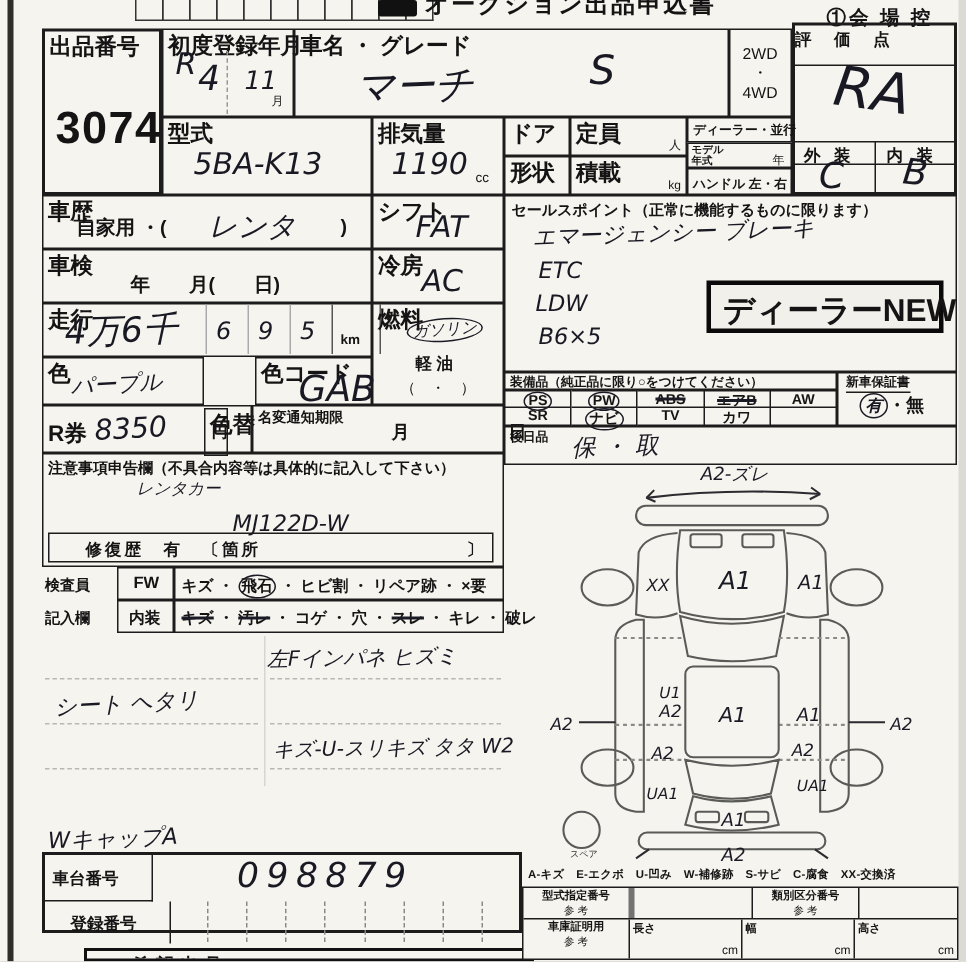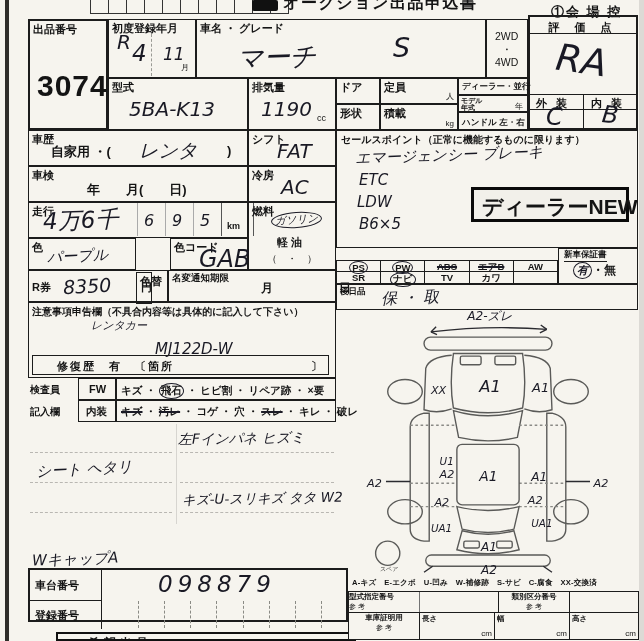--- a/index.html
+++ b/index.html
@@ -1,21 +1,21 @@
 <!DOCTYPE html>
 <html><head>
 <meta charset="utf-8">
 <style>
   html,body{margin:0;padding:0;background:#cfcdc9;}
   .page{position:relative;width:644px;height:641px;background:#f6f4ee;overflow:hidden;
         font-family:"Liberation Sans",sans-serif;color:#141414;}
   .c{position:absolute;box-sizing:border-box;border:1.5px solid #1c1c1c;}
   .thick{border-width:2.5px;}
   .nb{border:none;}
-  .lb{position:absolute;top:1px;left:3px;font-size:11px;font-weight:700;white-space:nowrap;letter-spacing:0;}
+  .lb{position:absolute;top:1px;left:3px;font-size:15px;font-weight:700;white-space:nowrap;letter-spacing:0;}
   .abs{position:absolute;box-sizing:border-box;}
   .hd{font-family:"DejaVu Sans",sans-serif;font-style:italic;color:#191924;white-space:nowrap;}
   .pr{white-space:nowrap;}
   .circ{border:1.7px solid #1b1b26;border-radius:50%;padding:0 3px;display:inline-block;}
   .strike{text-decoration:line-through;text-decoration-thickness:2px;text-decoration-color:#1b1b26;}
   .cellhead{font-size:8.5px;font-weight:700;}
   .svghand{font-family:"DejaVu Sans",sans-serif;font-style:italic;fill:#1b1b26;}
   .dots{border-top:1.4px dashed #b9b7b2;position:absolute;}
 </style>
 </head>
@@ -67,21 +67,21 @@
 
   <div class="c" style="left:486px;top:19px;width:42px;height:59px;">
     <div class="abs pr" style="left:8px;top:10px;font-size:10.5px;line-height:13px;text-align:center;">
       <span>2WD</span><br>
       <span>・</span><br>
       <span>4WD</span>
     </div>
   </div>
 
   <div class="c thick" style="left:528px;top:15px;width:110px;height:115px;">
-    <div class="abs" style="left:0;top:0;width:100%;height:17px;border-bottom:1.5px solid #1c1c1c;text-align:center;">
+    <div class="abs" style="left:0;top:0;width:100%;height:27px;border-bottom:1.5px solid #1c1c1c;">
       <span style="font-size:11px;font-weight:700;letter-spacing:6px;">評 価 点</span>
     </div>
     <span class="abs hd" style="left:26px;top:22px;font-size:37px;transform:rotate(8deg);">RA</span>
     <div class="abs" style="left:0;top:77px;width:100%;height:16px;border-top:1.5px solid #1c1c1c;border-bottom:1.5px solid #1c1c1c;">
       <span class="abs pr" style="left:6px;top:1px;font-size:11px;font-weight:700;letter-spacing:3px;">外 装</span>
       <span class="abs pr" style="left:61px;top:1px;font-size:11px;font-weight:700;letter-spacing:3px;">内 装</span>
     </div>
     <div class="abs" style="left:53px;top:77px;width:0;height:34px;border-left:1.5px solid #1c1c1c;"></div>
     <span class="abs hd" style="left:16px;top:86px;font-size:24px;">C</span>
     <span class="abs hd" style="left:72px;top:84px;font-size:24px;transform:rotate(6deg);">B</span>
@@ -229,21 +229,21 @@
   <span class="abs hd" style="left:178px;top:430px;font-size:14px;transform:rotate(-1deg);">左Fインパネ ヒズミ</span>
   <span class="abs hd" style="left:36px;top:460px;font-size:15px;transform:rotate(-3deg);">シート ヘタリ</span>
   <span class="abs hd" style="left:182px;top:490px;font-size:13.5px;transform:rotate(-1deg);">キズ-U-スリキズ タタ W2</span>
   <span class="abs hd" style="left:32px;top:550px;font-size:15px;transform:rotate(-2deg);">WキャップA</span>
 
   <div class="c thick" style="left:28px;top:568px;width:320px;height:54px;">
     <div class="abs" style="left:0;top:0;width:72px;height:31px;border-right:1.5px solid #1c1c1c;border-bottom:1.5px solid #1c1c1c;">
       <span class="abs pr" style="left:5px;top:8px;font-size:11px;font-weight:700;">車台番号</span>
     </div>
     <span class="abs hd" style="left:128px;top:1px;font-size:23px;letter-spacing:5px;">098879</span>
-    <div class="abs" style="left:0;top:31px;width:72px;height:28px;border-right:1.5px solid #1c1c1c;font-family:Liberation Serif, serif;">
+    <div class="abs" style="left:12px;top:31px;width:72px;height:28px;border-right:1.5px solid #1c1c1c;font-family:Liberation Serif, serif;">
       <span class="abs pr" style="left:5px;top:7px;font-size:11px;font-weight:700;">登録番号</span>
     </div>
     <div class="abs" style="left:108px;top:31px;width:209px;height:27px;display:flex;">
       <div style="width:26px;border-left:1.3px dashed #8a8a84;"></div>
         <div style="width:26px;border-left:1.3px dashed #8a8a84;"></div>
       <div style="width:26px;border-left:1.3px dashed #8a8a84;"></div>
         <div style="width:26px;border-left:1.3px dashed #8a8a84;"></div>
       <div style="width:26px;border-left:1.3px dashed #8a8a84;"></div>
         <div style="width:26px;border-left:1.3px dashed #8a8a84;"></div>
       <div style="width:26px;border-left:1.3px dashed #8a8a84;"></div>
@@ -259,20 +259,23 @@
     <span class="abs pr" style="left:4px;top:2px;font-size:10px;font-weight:700;">セールスポイント（正常に機能するものに限ります）</span>
     <span class="abs hd" style="left:18px;top:15px;font-size:15px;transform:rotate(-2deg);">エマージェンシー ブレーキ</span>
     <span class="abs hd" style="left:22px;top:40px;font-size:15px;">ETC</span>
     <span class="abs hd" style="left:20px;top:62px;font-size:15px;">LDW</span>
     <span class="abs hd" style="left:22px;top:84px;font-size:15px;">B6×5</span>
     <div class="abs" style="left:134px;top:56px;width:158px;height:35px;border:3px solid #0a0a0a;background:#f2f0ea;">
       <span class="abs pr" style="left:8px;top:3px;font-size:21px;font-weight:800;">ディーラーNEW</span>
     </div>
   </div>
 
+  <div class="c" style="left:336px;top:248px;width:222px;height:12px;">
+    <span class="abs pr" style="left:3px;top:0px;font-size:8.5px;font-weight:700;">装備品（純正品に限り○をつけてください）</span>
+  </div>
   <div class="abs" style="left:336px;top:260px;width:222px;height:12px;display:flex;">
     <div style="flex:1;border:1px solid #1c1c1c;text-align:center;font-size:9.5px;font-weight:700;"><span class="circ" style="border-width:1.5px;padding:0 2px;">PS</span></div>
     <div style="flex:1;border:1px solid #1c1c1c;border-left:none;text-align:center;font-size:9.5px;font-weight:700;"><span class="circ" style="border-width:1.5px;padding:0 2px;">PW</span></div>
     <div style="flex:1;border:1px solid #1c1c1c;border-left:none;text-align:center;font-size:9.5px;font-weight:700;"><span class="strike">ABS</span></div>
     <div style="flex:1;border:1px solid #1c1c1c;border-left:none;text-align:center;font-size:9.5px;font-weight:700;"><span class="strike">エアB</span></div>
     <div style="flex:1;border:1px solid #1c1c1c;border-left:none;text-align:center;font-size:9.5px;font-weight:700;"><span>AW</span></div>
   </div>
   <div class="abs" style="left:336px;top:272px;width:222px;height:12px;display:flex;">
     <div style="flex:1;border:1px solid #1c1c1c;border-top:none;text-align:center;font-size:9.5px;font-weight:700;"><span>SR</span></div>
     <div style="flex:1;border:1px solid #1c1c1c;border-top:none;border-left:none;text-align:center;font-size:9.5px;font-weight:700;"><span class="circ" style="border-width:1.5px;padding:0 2px;">ナビ</span></div>
@@ -350,21 +353,21 @@
     <text class="svghand" x="86" y="262" font-size="12" stroke="none">UA1</text>
     <text class="svghand" x="144" y="283" font-size="14" stroke="none">A1</text>
     <text class="svghand" x="202" y="256" font-size="12" stroke="none">UA1</text>
     <text class="svghand" x="144" y="310" font-size="14" stroke="none">A2</text>
   </svg>
 
   <span class="abs pr" style="left:352px;top:578px;font-size:7.6px;font-weight:700;letter-spacing:0.2px;">A-キズ　E-エクボ　U-凹み　W-補修跡　S-サビ　C-腐食　XX-交換済</span>
 
   <div class="c" style="left:348px;top:591px;width:291px;height:49px;background:#f6f4ee;">
     <div class="abs" style="left:0;top:0;width:100%;height:21px;border-bottom:1px solid #1c1c1c;display:flex;">
-      <div style="width:70px;border-right:1px solid #737373;text-align:left;">
+      <div style="width:70px;border-right:4px solid #737373;text-align:center;">
         <div class="cellhead" style="font-size:7.5px;">型式指定番号</div>
         <div style="font-size:7px;">参 考</div>
       </div>
       <div style="width:78px;border-right:1px solid #1c1c1c;"></div>
       <div style="width:70px;border-right:1px solid #1c1c1c;text-align:center;">
         <div class="cellhead" style="font-size:7.5px;">類別区分番号</div>
         <div style="font-size:7px;">参 考</div>
       </div>
       <div style="flex:1;"></div>
     </div>

